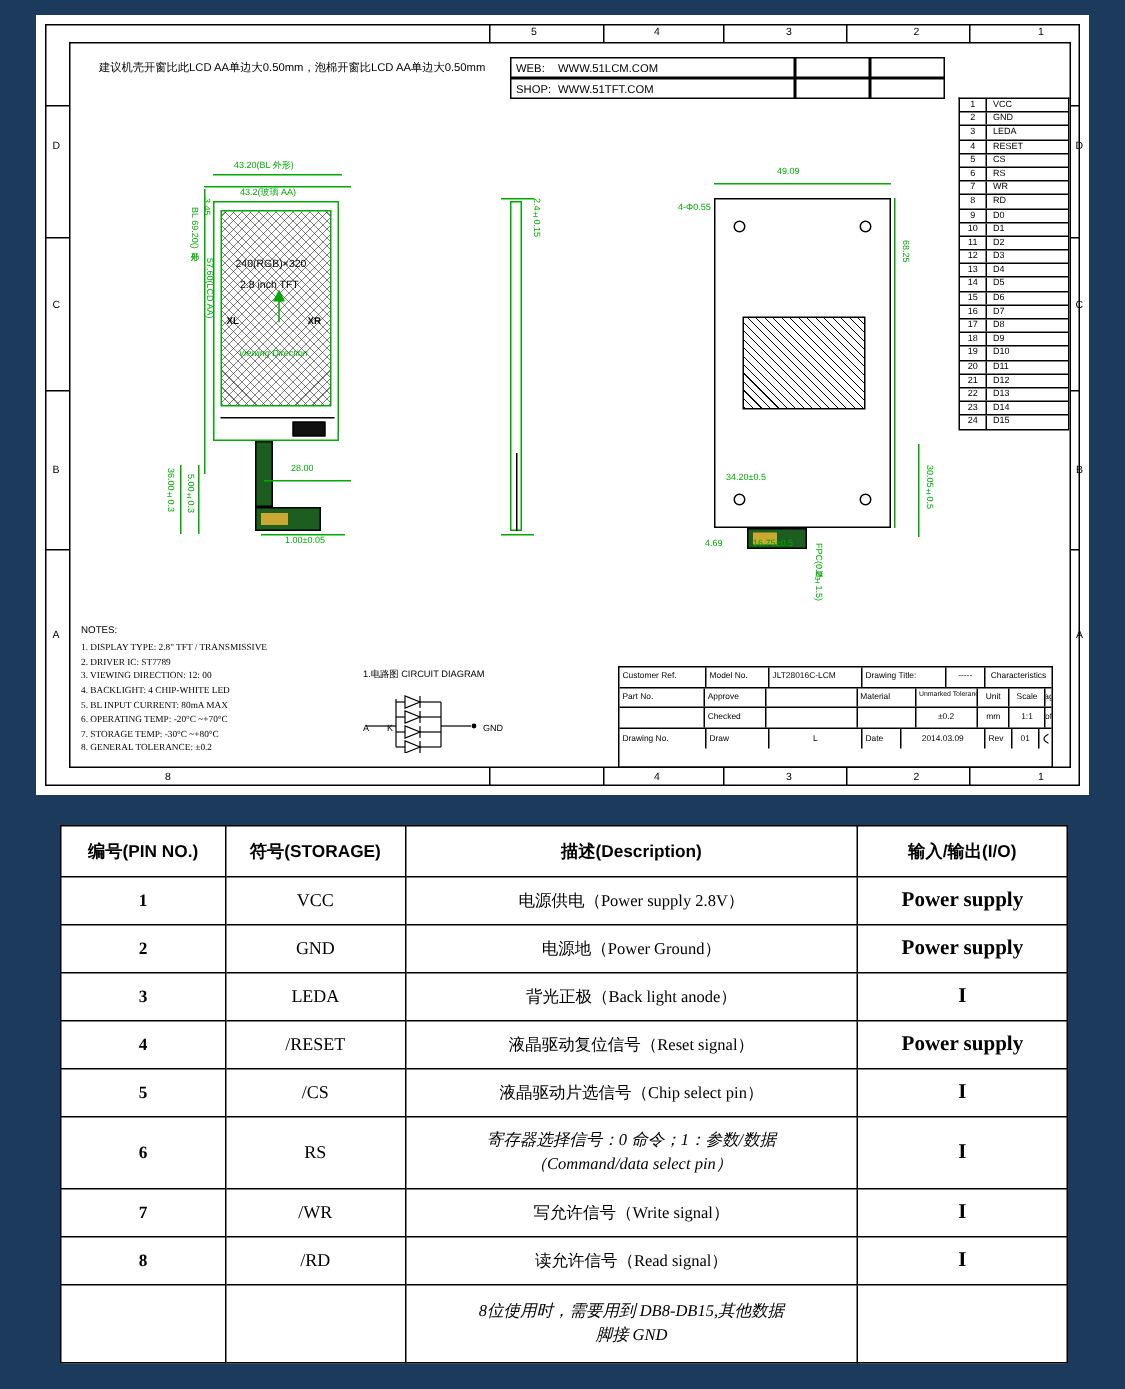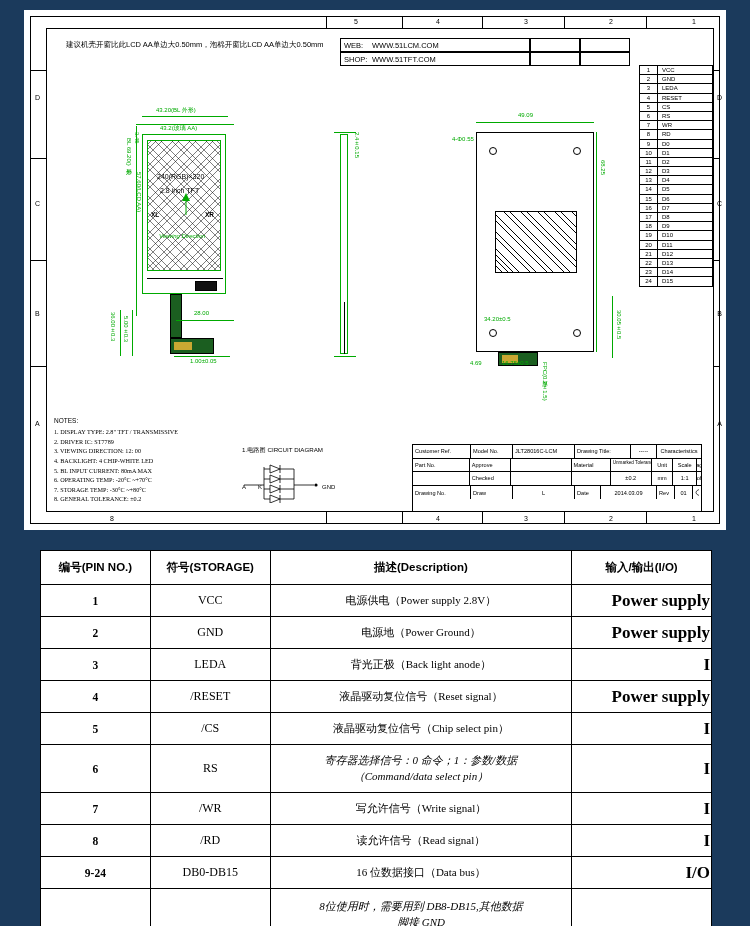--- a/index.html
+++ b/index.html
@@ -251,21 +251,21 @@
   }
   #pintable th {
     font-family: "Liberation Sans", sans-serif;
     font-size: 11.5px;
     font-weight: bold;
     height: 34px;
   }
   #pintable td { font-size: 11px; height: 32px; }
   #pintable td.c1 { font-weight: bold; font-size: 11.5px; }
   #pintable td.c2 { font-size: 12px; }
-  #pintable td.c4 { font-weight: bold; font-size: 17px; text-align: right; }
+  #pintable td.c4 { font-weight: bold; font-size: 14px; }
   .col1 { width: 110px; }
   .col2 { width: 120px; }
   .col3 { width: 302px; }
   .col4 { width: 140px; }
   .two-line { line-height: 1.45; font-style: italic; }
 </style>
 </head>
 <body>
 
 <div id="sheet">
@@ -626,21 +626,21 @@
     </tr>
     <tr>
       <td class="c1">4</td>
       <td class="c2">/RESET</td>
       <td>液晶驱动复位信号（Reset signal）</td>
       <td class="c4">Power supply</td>
     </tr>
     <tr>
       <td class="c1">5</td>
       <td class="c2">/CS</td>
-      <td>液晶驱动复位信号（Chip select pin）</td>
+      <td>液晶驱动片选信号（Chip select pin）</td>
       <td class="c4">I</td>
     </tr>
     <tr>
       <td class="c1">6</td>
       <td class="c2">RS</td>
       <td class="two-line" style="white-space:pre-line; height:48px;">寄存器选择信号：0 命令；1：参数/数据
 （Command/data select pin）</td>
       <td class="c4">I</td>
     </tr>
     <tr>
@@ -649,26 +649,20 @@
       <td>写允许信号（Write signal）</td>
       <td class="c4">I</td>
     </tr>
     <tr>
       <td class="c1">8</td>
       <td class="c2">/RD</td>
       <td>读允许信号（Read signal）</td>
       <td class="c4">I</td>
     </tr>
     <tr>
-      <td class="c1">9-24</td>
-      <td class="c2">DB0-DB15</td>
-      <td>16 位数据接口（Data bus）</td>
-      <td class="c4">I/O</td>
-    </tr>
-    <tr>
       <td class="c1"></td>
       <td class="c2"></td>
       <td class="two-line" style="white-space:pre-line; height:52px;">8位使用时，需要用到 DB8-DB15,其他数据
 脚接 GND</td>
       <td class="c4"></td>
     </tr>
   </tbody>
 </table>
 
 </body></html>

